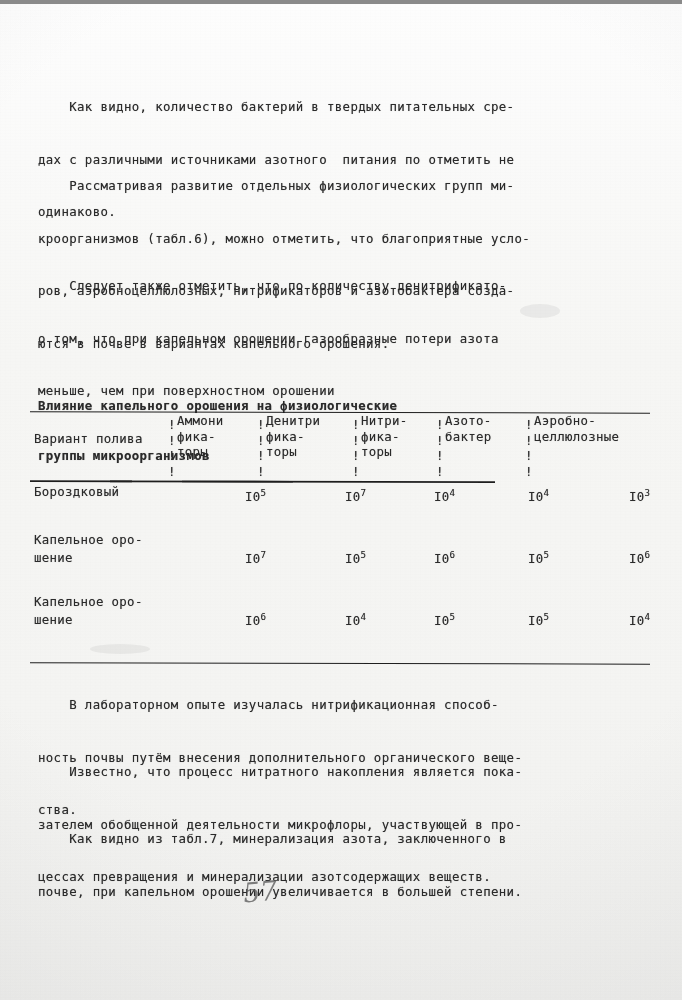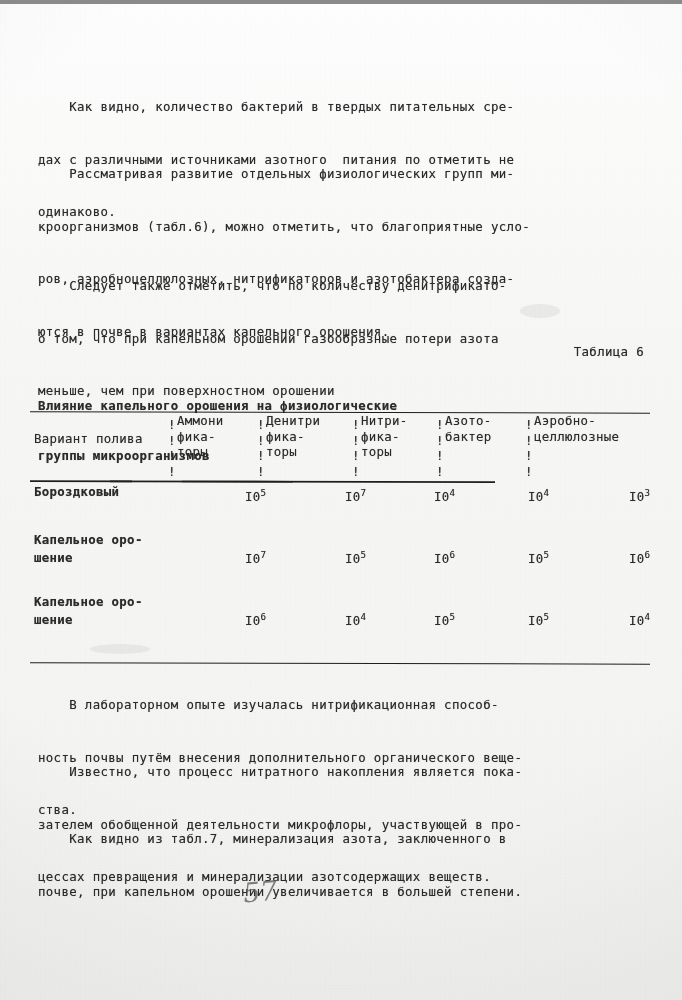--- a/index.html
+++ b/index.html
@@ -123,21 +123,21 @@
     font-family: "DejaVu Sans Mono", monospace;
     font-size: 12.4px;
     color: #2b2b2b;
   }
   .bang-col span { display: block; }
   .hdr-lines { line-height: 15.5px; }
   .hdr-lines span { display: block; white-space: pre; }
 
   .body-row td { padding-top: 10px; height: 42px; }
   .rowlabel { padding-left: 4px !important; line-height: 18px; }
-  .rowlabel span { display: block; white-space: pre; font-weight: bold; }
+  .rowlabel span { display: block; white-space: pre; }
   .val {
     text-align: right;
     padding-left: 14px !important;
     padding-top: 20px !important;
     white-space: nowrap;
   }
   .val.first-row { padding-top: 6px !important; }
   sup.exp {
     font-size: 9.2px;
     vertical-align: super;
@@ -169,34 +169,33 @@
   <div class="paper-tint"></div>
 
   <div class="content">
 
     <div class="para typed" style="top:62px">
       <span class="ln">    Как видно, количество бактерий в твердых питательных сре-</span>
       <span class="ln">дах с различными источниками азотного  питания по отметить не</span>
       <span class="ln">одинаково.</span>
     </div>
 
-    <div class="para typed" style="top:129px">
+    <div class="para typed" style="top:141px">
       <span class="ln">    Рассматривая развитие отдельных физиологических групп ми-</span>
       <span class="ln">кроорганизмов (табл.6), можно отметить, что благоприятные усло-</span>
       <span class="ln">ров, аэробноцеллюлозных, нитрификаторов и азотобактера созда-</span>
       <span class="ln">ются в почве в вариантах капельного орошения.</span>
     </div>
 
     <div class="para typed" style="top:241px">
       <span class="ln">    Следует также отметить, что по количеству денитрификато-</span>
       <span class="ln">о том, что при капельном орошении газообразные потери азота</span>
       <span class="ln">меньше, чем при поверхностном орошении</span>
     </div>
 
-    <div class="tbl-caption-right typed">Таблица 6</div>
 
     <div class="tbl-title typed">
       <span class="ln">Влияние капельного орошения на физиологические</span>
       <span class="ln">группы микроорганизмов</span>
     </div>
 
     <div class="table-wrap">
       <div class="rule"></div>
 
       <table class="grid">

